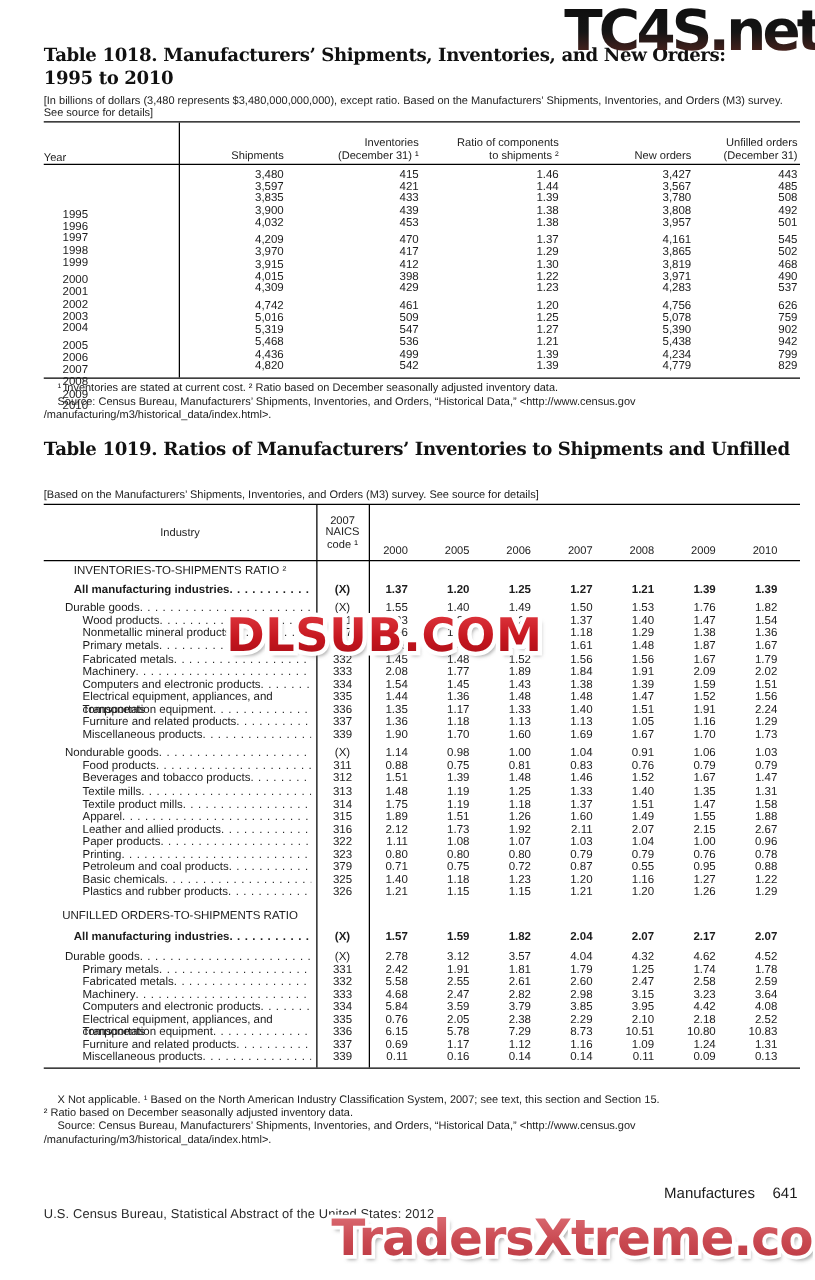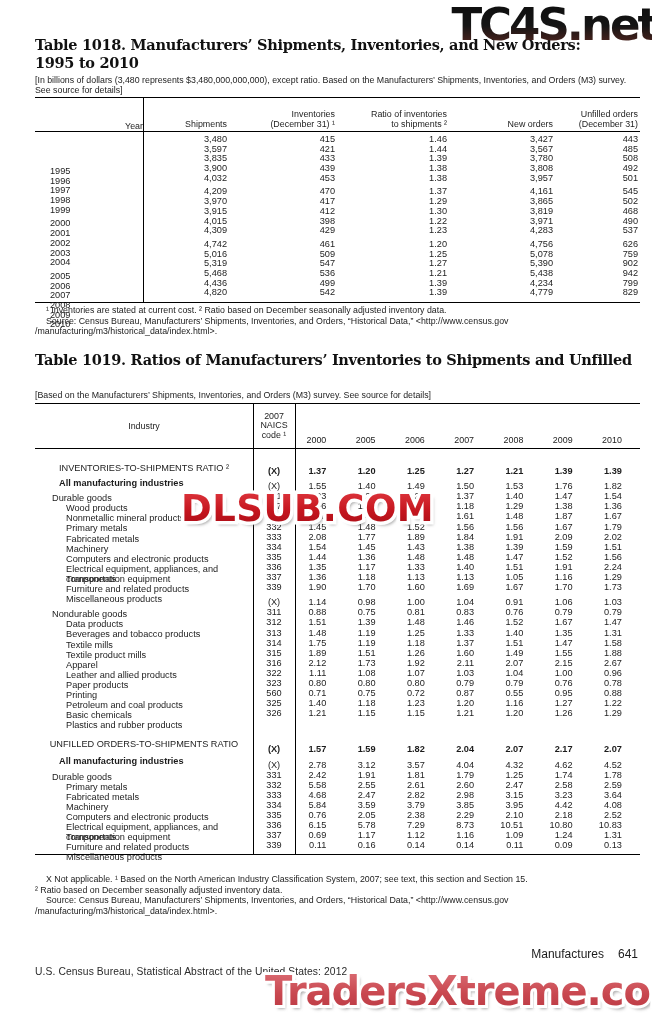--- a/index.html
+++ b/index.html
@@ -23,31 +23,31 @@
     border-top:1.5px solid #000; border-bottom:1.5px solid #000; }
   .vline { position:absolute; top:0; bottom:0; width:1px; background:#000; }
   .hrow { display:flex; border-bottom:1px solid #000; font-size:8.9px; }
   .hcell { box-sizing:border-box; display:flex; flex-direction:column; justify-content:flex-end; padding-bottom:2px; }
   .hline { text-align:right; line-height:10px; white-space:nowrap; }
   
   .t18-head { height:33px; align-items:flex-end; }
   .t18-body { padding:3px 0 4px; font-size:9.2px; }
   .t18-row { display:flex; height:9.7px; line-height:9.7px; }
   .c-year { width:108px; box-sizing:border-box; padding-left:15px; padding-right:3px; display:flex;margin-top:32px; }
-  .h-year { width:108px; display:flex; align-items:flex-end; justify-content:center; padding-bottom:0; }
+  .h-year { width:108px; display:flex; align-items:flex-start; justify-content:center; padding-bottom:0; }
   .c-num { box-sizing:border-box; text-align:right; white-space:nowrap; }
   .gap4 { height:4px; }
   
   .t19-head { height:44px; }
   .h-ind { width:218px; display:flex; align-items:center; justify-content:center; padding-bottom:0; }
   .h-naics { width:42px; display:flex; flex-direction:column; align-items:center; justify-content:center; line-height:9.5px; padding-bottom:0; text-align:center; }
   .h-years { flex:1; display:flex; align-items:flex-end; padding-bottom:3px; }
   .t19-body { padding:2px 0 4px; font-size:9.2px; }
   .t19-row { display:flex; height:10.1px; line-height:10.1px; }
-  .c-ind { width:218px; box-sizing:border-box; display:flex; padding-right:4px;margin-top:12px; }
+  .c-ind { width:218px; box-sizing:border-box; display:flex; padding-right:4px; }
   .c-ind.center { justify-content:center; padding:0; }
   .c-code { width:42px; text-align:center; }
   .c-val { width:49.28px; box-sizing:border-box; text-align:right; padding-right:18px; white-space:nowrap; }
   .ind0 { padding-left:17px; } .ind1 { padding-left:31px;justify-content:space-between; } .inda { padding-left:24px; }
   .bold { font-weight:bold; }
   .leader { flex:1; overflow:hidden; white-space:nowrap; }
   .leader::after { content:" . . . . . . . . . . . . . . . . . . . . . . . . . . . . . . . . . . . . . . . . . . . . . . . . . . . . . . . ."; letter-spacing:0.5px; }
   
   .fnotes { position:absolute; left:35px; width:605px; font-size:8.8px; line-height:10.6px; color:#222; }
   .fnotes .ind { padding-left:11px; }
@@ -92,21 +92,21 @@
       </div>
       <div class="hcell" style="width:100px; padding-right:16px;">
         <div class="hline"></div>
         <div class="hline">Shipments</div>
       </div>
       <div class="hcell" style="width:108px; padding-right:16px;">
         <div class="hline">Inventories</div>
         <div class="hline">(December 31) ¹</div>
       </div>
       <div class="hcell" style="width:112px; padding-right:16px;">
-        <div class="hline">Ratio of inventories</div>
+        <div class="hline">Ratio of components</div>
         <div class="hline">to shipments ²</div>
       </div>
       <div class="hcell" style="width:106px; padding-right:16px;">
         <div class="hline"></div>
         <div class="hline">New orders</div>
       </div>
       <div class="hcell" style="width:71px; padding-right:2px;">
         <div class="hline">Unfilled orders</div>
         <div class="hline">(December 31)</div>
       </div>
@@ -510,21 +510,21 @@
           <div class="c-val">1.14</div>
           <div class="c-val">0.98</div>
           <div class="c-val">1.00</div>
           <div class="c-val">1.04</div>
           <div class="c-val">0.91</div>
           <div class="c-val">1.06</div>
           <div class="c-val">1.03</div>
         </div>
         <div class="t19-row">
           <div class="c-ind ind1">
-            <span>Data products</span>
+            <span>Food products</span>
             <span class="leader"></span>
           </div>
           <div class="c-code">311</div>
           <div class="c-val">0.88</div>
           <div class="c-val">0.75</div>
           <div class="c-val">0.81</div>
           <div class="c-val">0.83</div>
           <div class="c-val">0.76</div>
           <div class="c-val">0.79</div>
           <div class="c-val">0.79</div>
@@ -625,21 +625,21 @@
           <div class="c-val">0.79</div>
           <div class="c-val">0.79</div>
           <div class="c-val">0.76</div>
           <div class="c-val">0.78</div>
         </div>
         <div class="t19-row">
           <div class="c-ind ind1">
             <span>Petroleum and coal products</span>
             <span class="leader"></span>
           </div>
-          <div class="c-code">560</div>
+          <div class="c-code">379</div>
           <div class="c-val">0.71</div>
           <div class="c-val">0.75</div>
           <div class="c-val">0.72</div>
           <div class="c-val">0.87</div>
           <div class="c-val">0.55</div>
           <div class="c-val">0.95</div>
           <div class="c-val">0.88</div>
         </div>
         <div class="t19-row">
           <div class="c-ind ind1">

